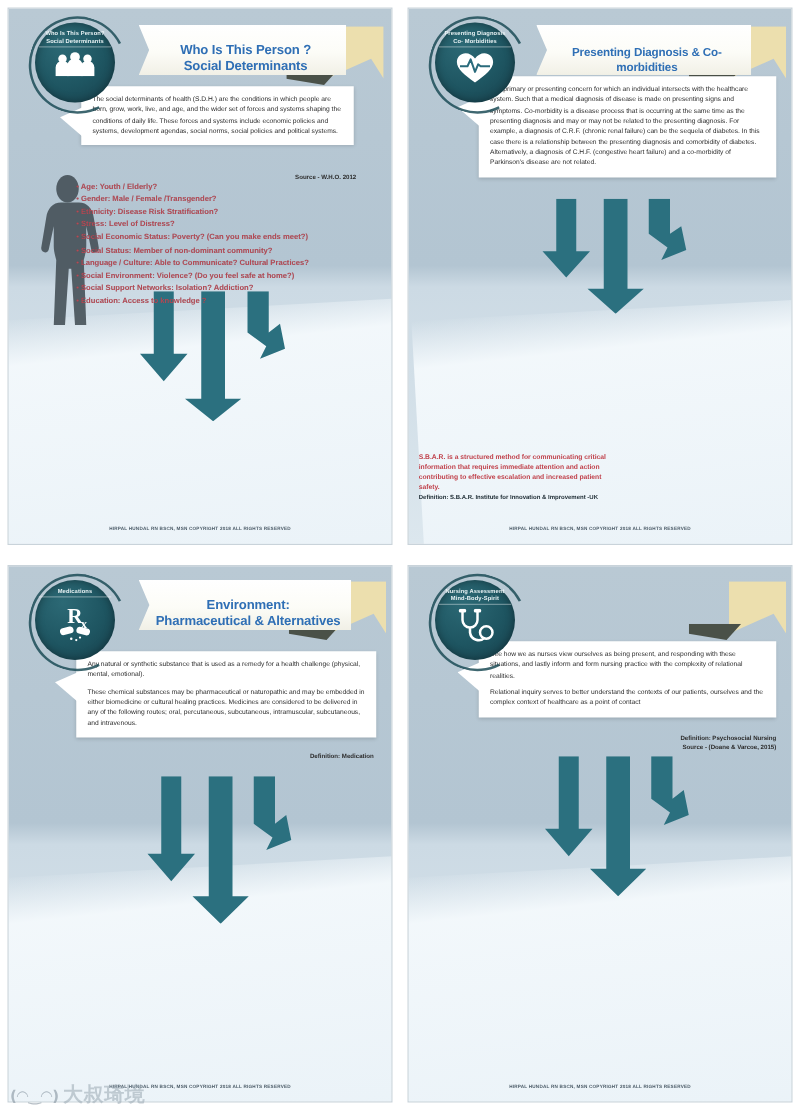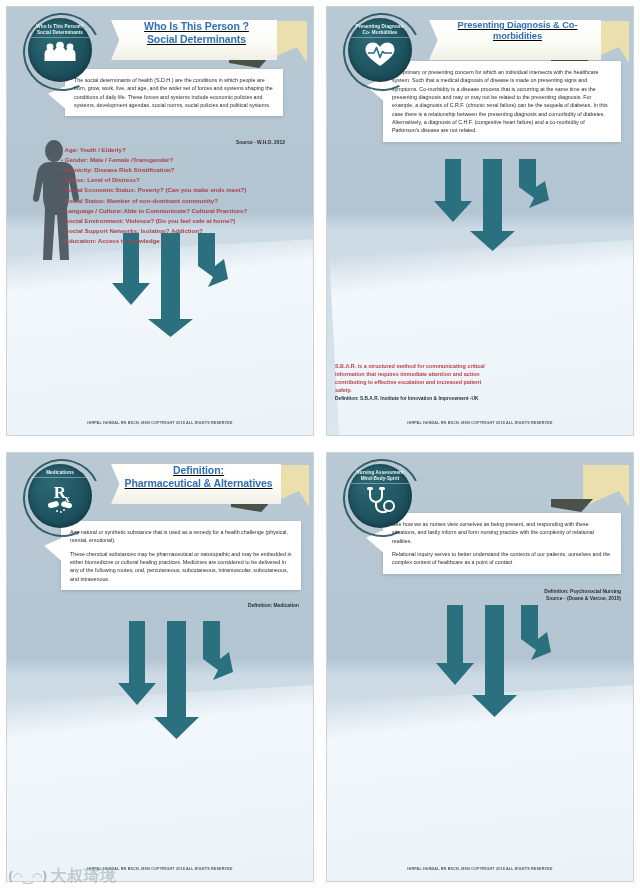--- a/index.html
+++ b/index.html
@@ -74,23 +74,22 @@
   }
   .ribbon-fold {
     position: absolute; left: 118px; top: 38px; width: 42px; height: 13px;
     background: #4a5148;
     clip-path: polygon(0 0, 100% 0, 72% 100%, 0 62%);
   }
   .ribbon {
     position: absolute; left: 0; top: 3px; width: 166px; height: 40px;
     background: linear-gradient(180deg,#ffffff 0%, #fcfcf7 55%, #f1f0e6 100%);
     clip-path: polygon(0 0, 100% 0, 100% 100%, 0 100%, 5% 50%);
-    display: flex; align-items: flex-start; justify-content: center;
+    display: flex; align-items: flex-end; justify-content: center;
     box-shadow: 0 1px 2px rgba(0,0,0,.12);
-    text-decoration: underline;
   }
   .ribbon .t {
     color: #2f6fb5; font-weight: bold; font-size: 10.5px; line-height: 1.22;
     text-align: center; padding: 0 5px 0 10px; letter-spacing: -.1px;
   }
   .ribbon.small .t { font-size: 9.3px; }
 
   
   .callout {
     position: absolute; background: #ffffff; z-index: 5;
@@ -360,21 +359,21 @@
           </svg>
         </div>
       </div>
     </div>
 
     <div class="ribbon-wrap" style="left:104px; top:8px; width:198px;">
       <div class="ribbon-tail" style="left:152px;"></div>
       <div class="ribbon-fold" style="left:120px;"></div>
       <div class="ribbon" style="width:170px;">
         <div class="t">
-          <span>Definition:</span><br>
+          <span>Environment:</span><br>
           <span>Pharmaceutical &amp; Alternatives</span>
         </div>
       </div>
     </div>
 
     <div class="callout" style="left:54px; top:68px; width:240px;">
       <div class="beak"></div>
       <p>Any natural or synthetic substance that is used as a remedy for a health challenge (physical, mental, emotional).</p>
       <p>These chemical substances may be pharmaceutical or naturopathic and may be embedded in either biomedicine or cultural healing practices. Medicines are considered to be delivered in any of the following routes; oral, percutaneous, subcutaneous, intramuscular, subcutaneous, and intravenous.</p>
     </div>

